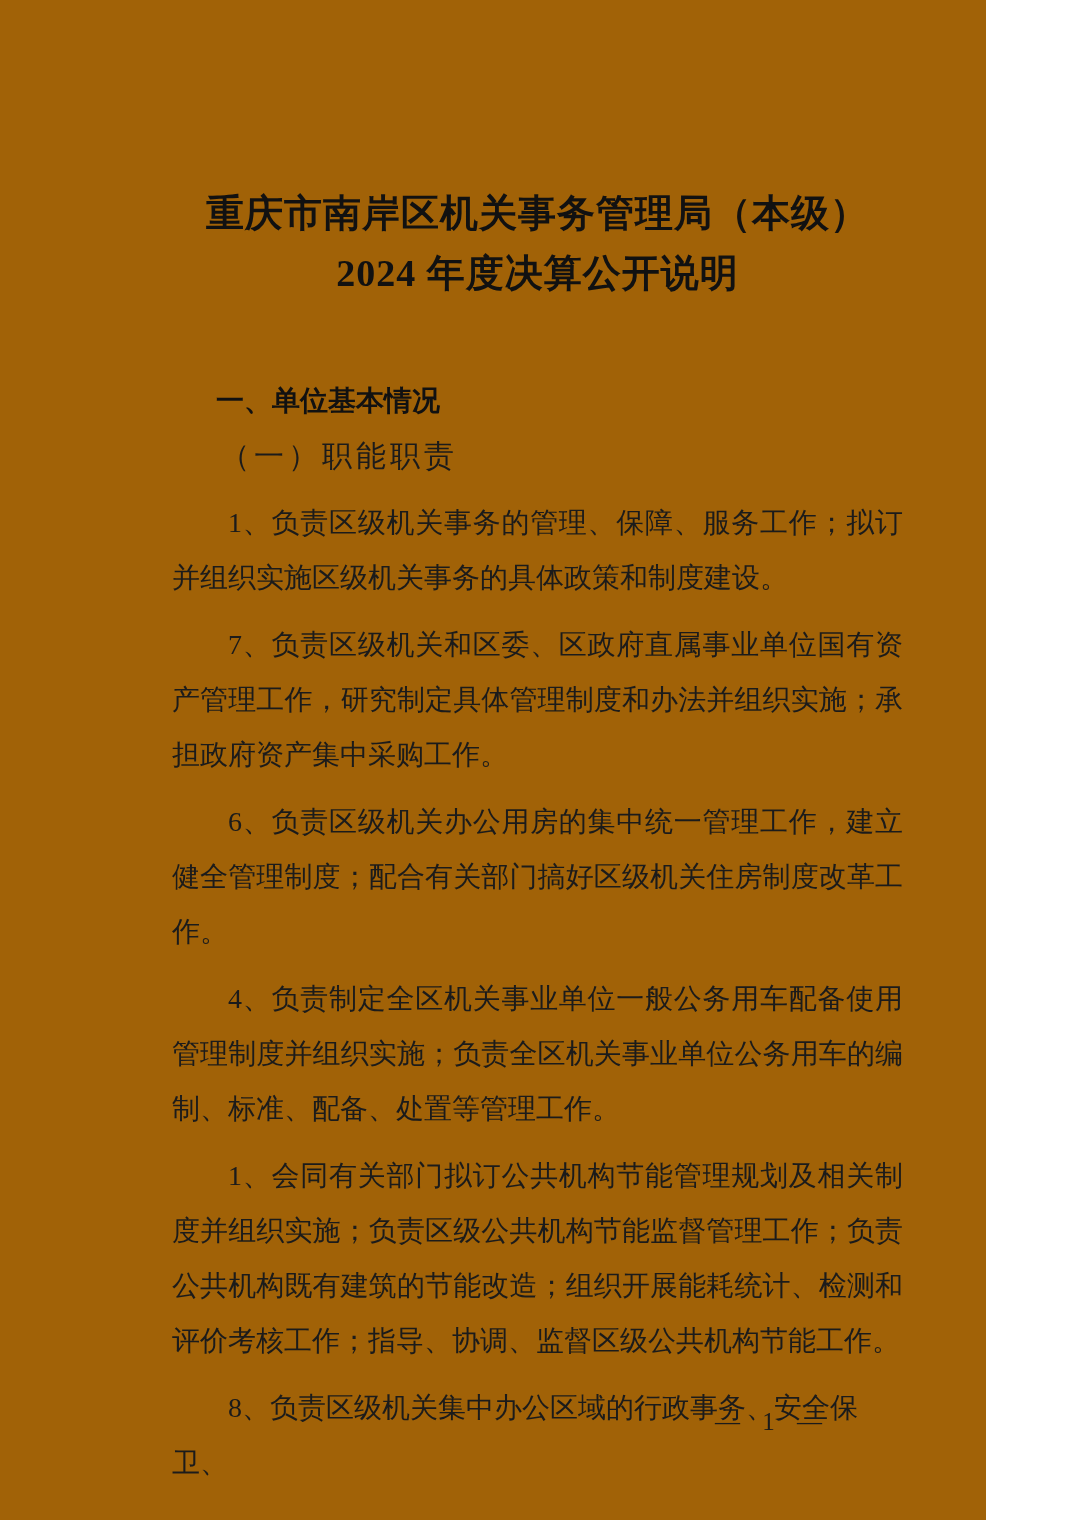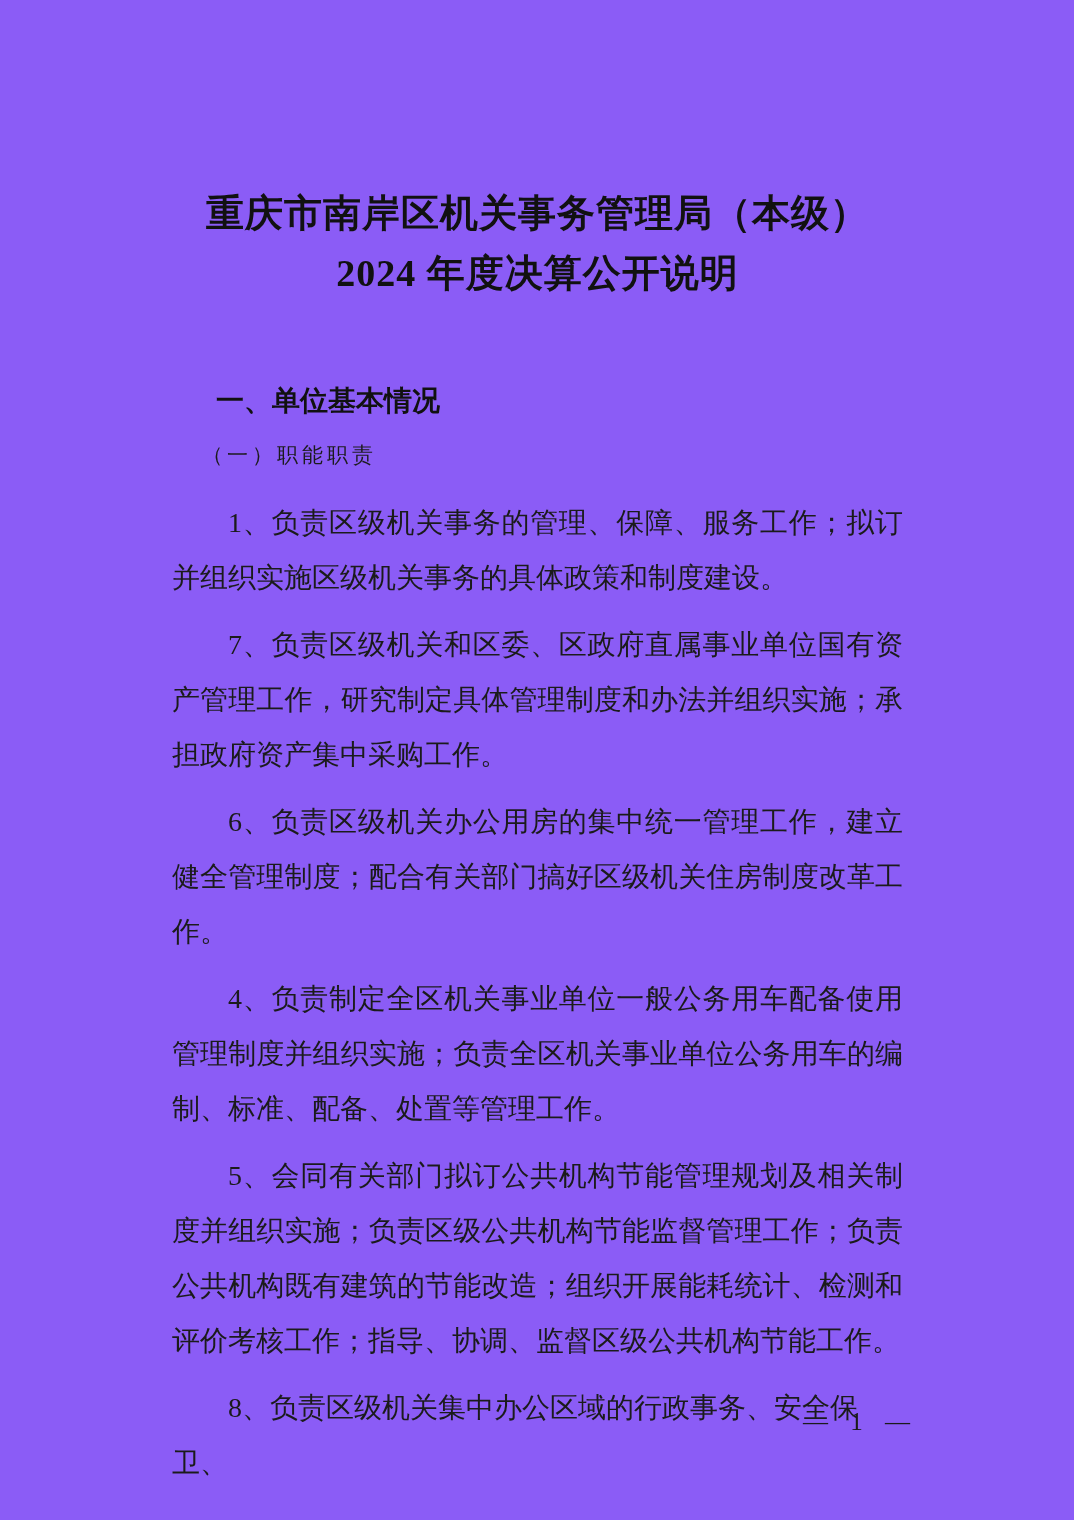--- a/index.html
+++ b/index.html
@@ -8,23 +8,23 @@
   }
   body {
     width: 1074px;
     height: 1520px;
     background: #ffffff;
     color: #1b1b1b;
     font-family: "Liberation Serif", serif;
   }
   .page {
     position: relative;
-    width: 1074px;
+    width: 986px;
     height: 1520px;
-    background: #8b5cf6;
+    background: #a16207;
     overflow: hidden;
     text-decoration: underline;
   }
   .title-block {
     position: absolute;
     top: 183px;
     left: 159px;
     width: 757px;
     text-align: center;
     font-family: "Liberation Serif", serif;
@@ -45,21 +45,21 @@
     font-weight: bold;
     font-size: 28px;
     line-height: 55px;
     margin: 0;
     text-indent: 2em;
     color: #111111;
   }
   .subsection-heading {
     font-family: "Liberation Serif", serif;
     font-weight: normal;
-    font-size: 21px;
+    font-size: 30px;
     line-height: 55px;
     margin: 0;
     text-indent: 2em;
     letter-spacing: 4px;
     color: #1b1b1b;
   }
   .para {
     font-family: "Liberation Serif", serif;
     font-size: 28px;
     line-height: 55px;
@@ -94,19 +94,19 @@
     <div>2024 年度决算公开说明</div>
   </div>
 
   <div class="body-block">
     <h2 class="section-heading">一、单位基本情况</h2>
     <h3 class="subsection-heading">（一）职能职责</h3>
     <p class="para">1、负责区级机关事务的管理、保障、服务工作；拟订并组织实施区级机关事务的具体政策和制度建设。</p>
     <p class="para">7、负责区级机关和区委、区政府直属事业单位国有资产管理工作，研究制定具体管理制度和办法并组织实施；承担政府资产集中采购工作。</p>
     <p class="para">6、负责区级机关办公用房的集中统一管理工作，建立健全管理制度；配合有关部门搞好区级机关住房制度改革工作。</p>
     <p class="para">4、负责制定全区机关事业单位一般公务用车配备使用管理制度并组织实施；负责全区机关事业单位公务用车的编制、标准、配备、处置等管理工作。</p>
-    <p class="para">5、会同有关部门拟订公共机构节能管理规划及相关制度并组织实施；负责区级公共机构节能监督管理工作；负责公共机构既有建筑的节能改造；组织开展能耗统计、检测和评价考核工作；指导、协调、监督区级公共机构节能工作。</p>
+    <p class="para">1、会同有关部门拟订公共机构节能管理规划及相关制度并组织实施；负责区级公共机构节能监督管理工作；负责公共机构既有建筑的节能改造；组织开展能耗统计、检测和评价考核工作；指导、协调、监督区级公共机构节能工作。</p>
     <p class="para last">8、负责区级机关集中办公区域的行政事务、安全保卫、</p>
   </div>
 
   <div class="page-number">— 1 —</div>
 
 </div>
 
 </body></html>

